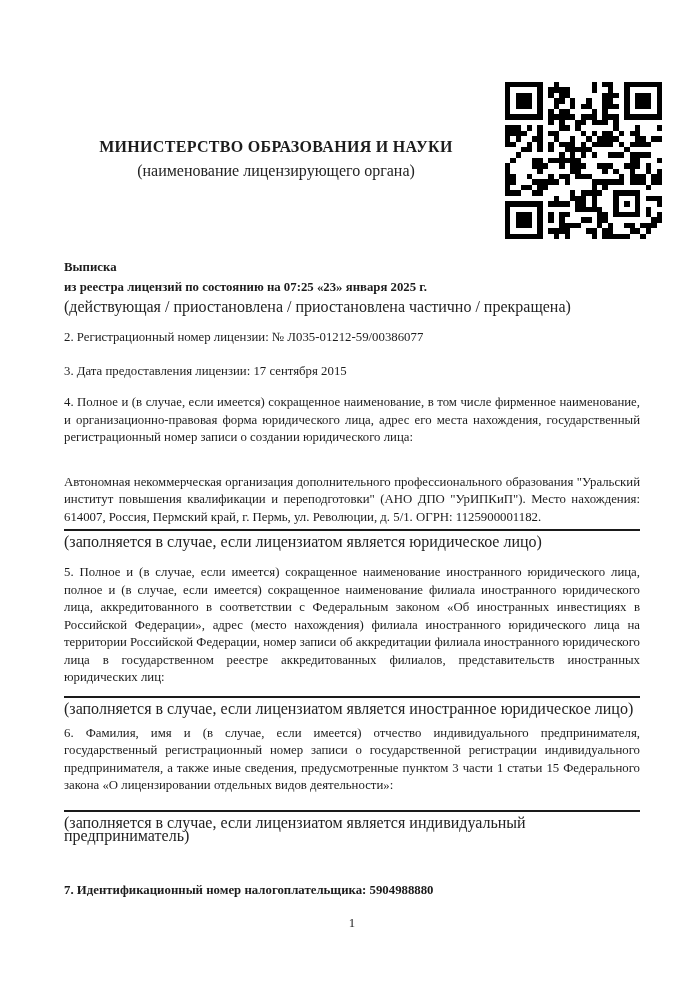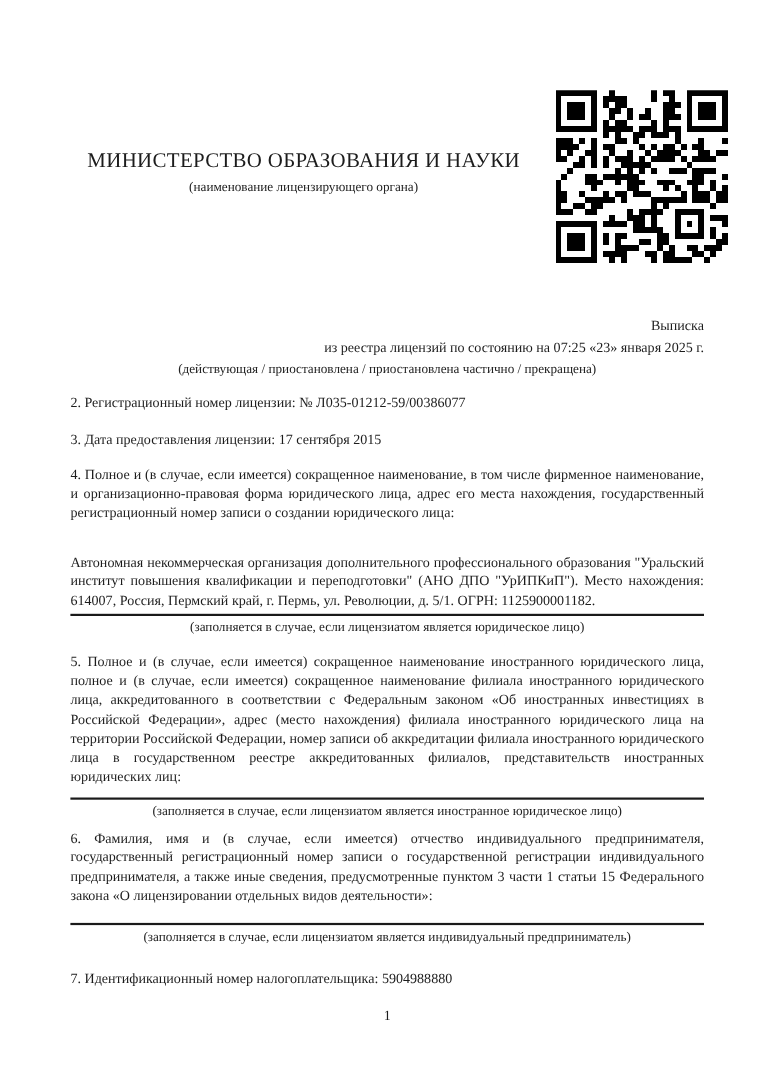--- a/index.html
+++ b/index.html
@@ -22,61 +22,62 @@
     background:#fff;
   }
   .qr svg { width:100%; height:100%; display:block; }
 
   .title-block {
     margin-top:132px;
     width:424px;
     text-align:center;
   }
   .ministry-line {
-    font-weight:normal;
-    font-size:19px;
+    font-weight:bold;
+    font-size:16px;
     line-height:30px;
     letter-spacing:0.3px;
     white-space:nowrap;
   }
   .small-caption {
-    font-size:12px;
+    font-size:16px;
     line-height:13px;
     color:#222;
   }
   .title-block .small-caption { margin-top:2px; }
 
   .extract-heading {
-    margin-top:109px;
-    text-align:right;
+    margin-top:80px;
+    text-align:left;
     line-height:20px;
+    font-weight:bold;
   }
 
   .item { line-height:17.5px;margin-top:27px; }
   .item.just { text-align:justify; }
-  .caption-center { text-align:center; }
+  .caption-center { }
 
   .field-line {
     border:none;
     border-top:2px solid #1a1a1a;
     height:0; width:100%;
   }
 
   .mt-i1 { margin-top:34px; }
   .mt-cap { margin-top:3px; }
   .mt-i2 { margin-top:16px; }
   .mt-i3 { margin-top:16px; }
   .mt-i4 { margin-top:14px; }
   .hr-tight { margin-top:3px; }
   .cap-under { margin-top:4px; }
   .mt-i5 { margin-top:16px; }
   .hr-gap-sm { margin-top:9px; }
   .mt-i6 { margin-top:10px; }
   .hr-gap-lg { margin-top:15px; }
-  .mt-i7 { margin-top:24px; }
+  .mt-i7 { margin-top:40px;font-weight:bold; }
 
   .page-number {
     margin-top:16px;
     text-align:center;
     line-height:16px;
   }
 </style>
 </head>
 <body>
 

